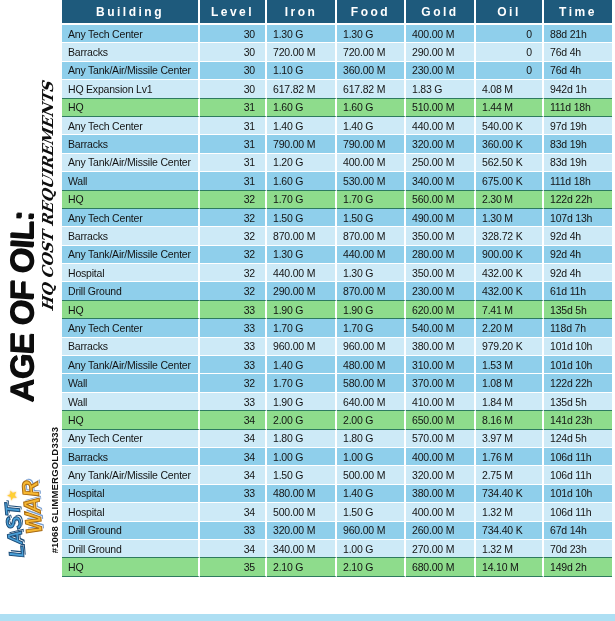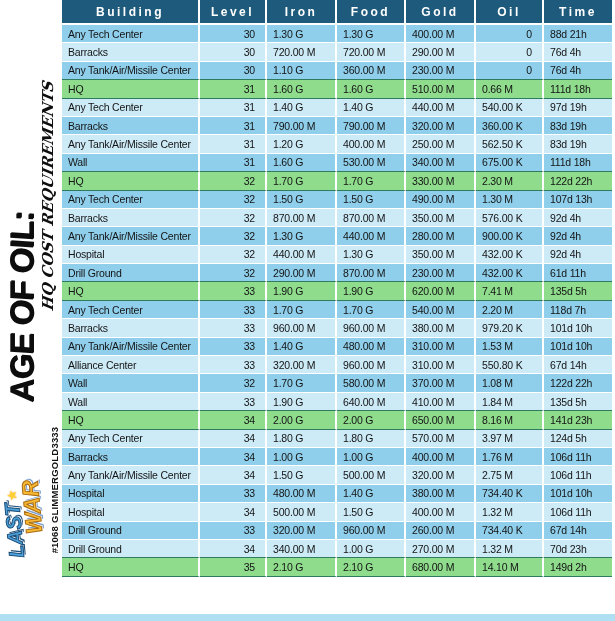--- a/index.html
+++ b/index.html
@@ -143,27 +143,36 @@
         </tr>
         <tr class="row-dark">
           <td>Any Tank/Air/Missile Center</td>
           <td class="num-right">30</td>
           <td>1.10 G</td>
           <td>360.00 M</td>
           <td>230.00 M</td>
           <td class="num-right">0</td>
           <td>76d 4h</td>
         </tr>
+        <tr class="row-light">
+          <td>HQ Expansion Lv1</td>
+          <td class="num-right">30</td>
+          <td>617.82 M</td>
+          <td>617.82 M</td>
+          <td>1.83 G</td>
+          <td>4.08 M</td>
+          <td>942d 1h</td>
+        </tr>
         <tr class="row-hq">
           <td>HQ</td>
           <td class="num-right">31</td>
           <td>1.60 G</td>
           <td>1.60 G</td>
           <td>510.00 M</td>
-          <td>0.66 M</td>
+          <td>1.44 M</td>
           <td>111d 18h</td>
         </tr>
         <tr class="row-light">
           <td>Any Tech Center</td>
           <td class="num-right">31</td>
           <td>1.40 G</td>
           <td>1.40 G</td>
           <td>440.00 M</td>
           <td>540.00 K</td>
           <td>97d 19h</td>
@@ -193,40 +202,40 @@
           <td>530.00 M</td>
           <td>340.00 M</td>
           <td>675.00 K</td>
           <td>111d 18h</td>
         </tr>
         <tr class="row-hq">
           <td>HQ</td>
           <td class="num-right">32</td>
           <td>1.70 G</td>
           <td>1.70 G</td>
-          <td>330.00 M</td>
+          <td>560.00 M</td>
           <td>2.30 M</td>
           <td>122d 22h</td>
         </tr>
         <tr class="row-dark">
           <td>Any Tech Center</td>
           <td class="num-right">32</td>
           <td>1.50 G</td>
           <td>1.50 G</td>
           <td>490.00 M</td>
           <td>1.30 M</td>
           <td>107d 13h</td>
         </tr>
         <tr class="row-light">
           <td>Barracks</td>
           <td class="num-right">32</td>
           <td>870.00 M</td>
           <td>870.00 M</td>
           <td>350.00 M</td>
-          <td>576.00 K</td>
+          <td>328.72 K</td>
           <td>92d 4h</td>
         </tr>
         <tr class="row-dark">
           <td>Any Tank/Air/Missile Center</td>
           <td class="num-right">32</td>
           <td>1.30 G</td>
           <td>440.00 M</td>
           <td>280.00 M</td>
           <td>900.00 K</td>
           <td>92d 4h</td>
@@ -277,29 +286,20 @@
           <td>101d 10h</td>
         </tr>
         <tr class="row-dark">
           <td>Any Tank/Air/Missile Center</td>
           <td class="num-right">33</td>
           <td>1.40 G</td>
           <td>480.00 M</td>
           <td>310.00 M</td>
           <td>1.53 M</td>
           <td>101d 10h</td>
-        </tr>
-        <tr class="row-light">
-          <td>Alliance Center</td>
-          <td class="num-right">33</td>
-          <td>320.00 M</td>
-          <td>960.00 M</td>
-          <td>310.00 M</td>
-          <td>550.80 K</td>
-          <td>67d 14h</td>
         </tr>
         <tr class="row-dark">
           <td>Wall</td>
           <td class="num-right">32</td>
           <td>1.70 G</td>
           <td>580.00 M</td>
           <td>370.00 M</td>
           <td>1.08 M</td>
           <td>122d 22h</td>
         </tr>

